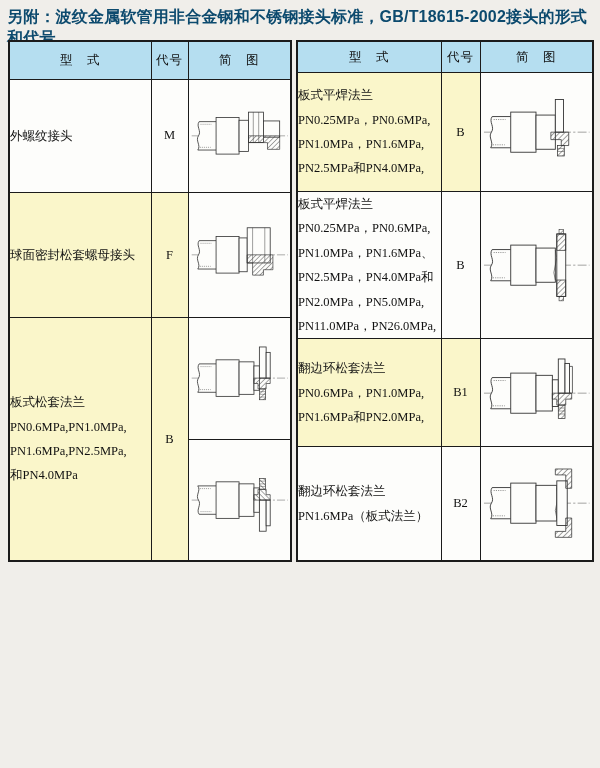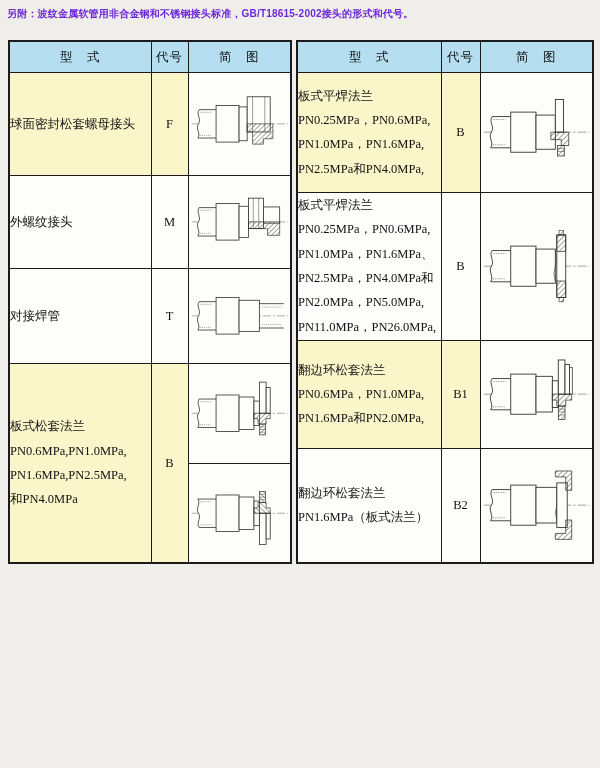--- a/index.html
+++ b/index.html
@@ -5,22 +5,22 @@
   html,body{margin:0;padding:0;}
   body{
     width:600px;height:768px;overflow:hidden;
     background:#f0eeea;
     font-family:"Liberation Serif", serif;
     color:#111;
   }
   .title{
     position:absolute;left:7px;top:7px;width:586px;
     font-family:"Liberation Sans", sans-serif;
-    font-weight:bold;font-size:10px;letter-spacing:0.2px;
-    color:#6d28d9;
+    font-weight:bold;font-size:16px;letter-spacing:0.2px;
+    color:#0c4a6e;
   }
   .tables{
     position:absolute;left:8px;top:40px;
     display:flex;gap:4px;
   }
   table.tbl{
     border-collapse:collapse;table-layout:fixed;
     border:2px solid #1b1b1b;
     background:#fdfdfb;
   }
@@ -184,44 +184,35 @@
         <col style="width:142px">
         <col style="width:37px">
         <col style="width:103px">
       </colgroup>
     <tbody>
         <tr>
       <td class="hd">型　式</td>
       <td class="hd">代号</td>
       <td class="hd">简　图</td>
     </tr>
+    <tr style="height:93px">
+      <td class="t">外螺纹接头</td>
+      <td class="c">M</td>
+      <td class="d">
+        <svg viewBox="0 0 150 100" preserveAspectRatio="xMidYMid meet">
+              <use href="#fit-m"></use>
+            </svg>
+      </td>
+    </tr>
     <tr style="height:103px">
       <td class="t y">球面密封松套螺母接头</td>
       <td class="c y">F</td>
       <td class="d">
         <svg viewBox="0 0 150 100" preserveAspectRatio="xMidYMid meet">
               <use href="#fit-f"></use>
-            </svg>
-      </td>
-    </tr>
-    <tr style="height:93px">
-      <td class="t">外螺纹接头</td>
-      <td class="c">M</td>
-      <td class="d">
-        <svg viewBox="0 0 150 100" preserveAspectRatio="xMidYMid meet">
-              <use href="#fit-m"></use>
-            </svg>
-      </td>
-    </tr>
-    <tr style="height:95px">
-      <td class="t">对接焊管</td>
-      <td class="c">T</td>
-      <td class="d">
-        <svg viewBox="0 0 150 100" preserveAspectRatio="xMidYMid meet">
-              <use href="#fit-t"></use>
             </svg>
       </td>
     </tr>
     <tr style="height:198px">
       <td class="t y">板式松套法兰
 PN0.6MPa,PN1.0MPa,
 PN1.6MPa,PN2.5MPa,
 和PN4.0MPa</td>
       <td class="c y">B</td>
       <td class="d" style="height:198px">

